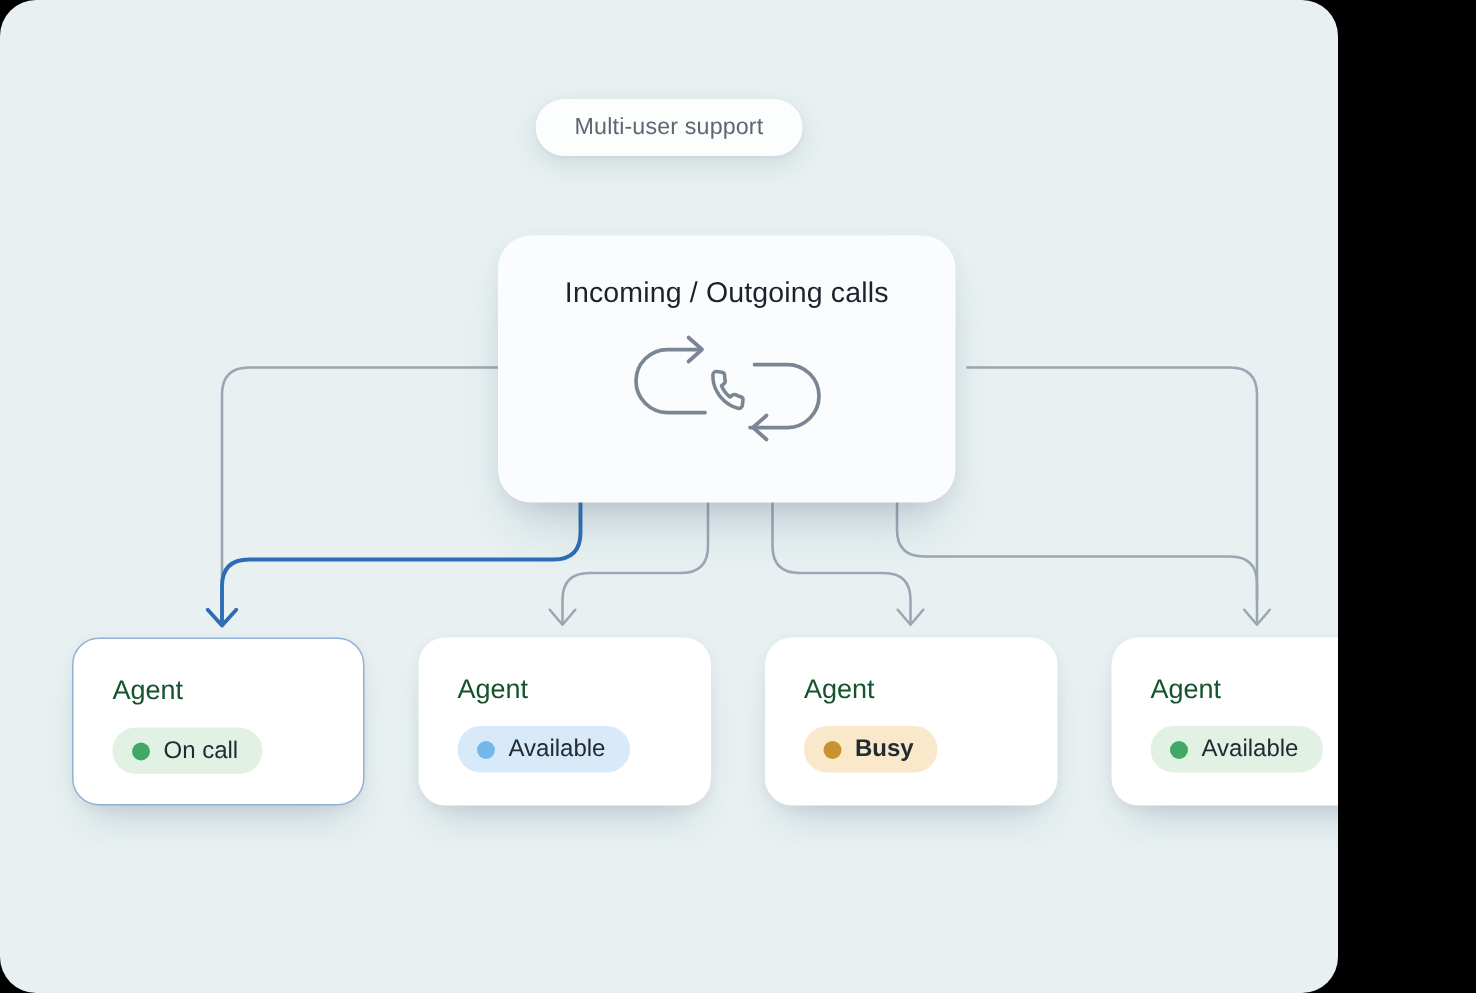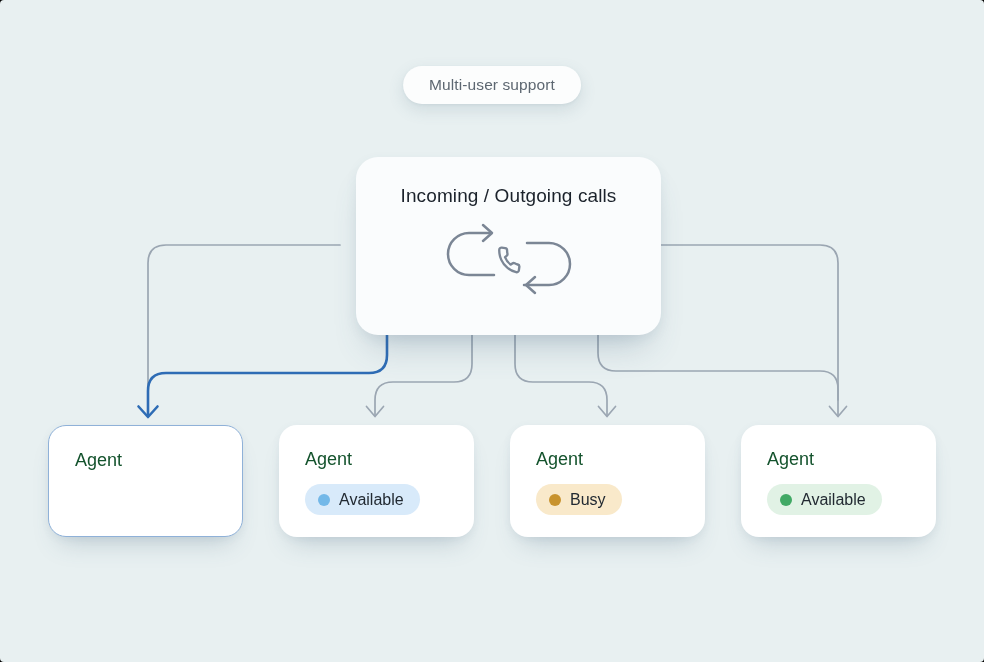--- a/index.html
+++ b/index.html
@@ -1,35 +1,35 @@
 <!DOCTYPE html>
 <html><head>
 <meta charset="utf-8">
 <style>
   html,body{margin:0;padding:0;background:#000;}
   .stage{
-    position:relative;width:984px;height:662px;border-radius:4px;overflow:hidden;
+    position:relative;width:892px;height:662px;border-radius:24px;overflow:hidden;
     background:#e8f0f1;font-family:"Liberation Sans",sans-serif;
     -webkit-font-smoothing:antialiased;
   }
   .connectors{position:absolute;left:0;top:0;width:984px;height:662px;}
   .conn{fill:none;stroke-linecap:round;stroke-linejoin:round;}
   .conn-gray{stroke:#9ba6b2;stroke-width:1.7;}
   .conn-active{stroke:#2e6cb5;stroke-width:2.6;}
 
   .badge{
     position:absolute;top:66px;left:50%;transform:translateX(-50%);
     height:38px;padding:0 26px;border-radius:19px;background:#fcfdfd;
     display:flex;align-items:center;justify-content:center;
     box-shadow:0 6px 16px rgba(80,110,130,.16), 0 1px 3px rgba(80,110,130,.08);
     font-size:15.5px;color:#5d6771;letter-spacing:.1px;white-space:nowrap;
   }
 
   .hub{
-    position:absolute;left:356px;top:157px;width:305px;height:178px;
+    position:absolute;left:332px;top:157px;width:305px;height:178px;
     border-radius:22px;background:#fafcfd;
     box-shadow:0 22px 34px -14px rgba(70,100,125,.30), 0 4px 12px rgba(70,100,125,.08);
   }
   .hub-title{
     margin-top:28px;text-align:center;font-size:19px;font-weight:500;
     color:#1b222b;letter-spacing:.1px;
   }
   .hub-icon{display:block;margin:16px auto 0;}
 
   .agent-card{
@@ -85,33 +85,37 @@
         <path d="M96,54 L87,62 L96,70"></path>
         <g transform="translate(70 37) rotate(8) scale(1.12) translate(-12 -12)">
           <path stroke-width="2.1" d="M22 16.92v3a2 2 0 0 1-2.18 2 19.79 19.79 0 0 1-8.63-3.07 19.5 19.5 0 0 1-6-6 19.79 19.79 0 0 1-3.07-8.67A2 2 0 0 1 4.11 2h3a2 2 0 0 1 2 1.72 12.84 12.84 0 0 0 .7 2.81 2 2 0 0 1-.45 2.11L8.09 9.91a16 16 0 0 0 6 6l1.27-1.27a2 2 0 0 1 2.11-.45 12.84 12.84 0 0 0 2.81.7A2 2 0 0 1 22 16.92z"></path>
         </g>
       </g>
     </svg>
   </div>
 
   <div class="agent-card highlighted" style="left: 48px; border-color: rgb(143, 177, 216);">
     <div class="agent-name">Agent</div>
+    <span class="status-pill" style="background: rgb(225, 242, 229);">
+      <span class="status-dot" style="background: rgb(65, 169, 101);"></span>
+      <span>On call</span>
+    </span>
   </div>
 
   <div class="agent-card" style="left:279px">
     <div class="agent-name">Agent</div>
     <span class="status-pill" style="background: rgb(216, 234, 250);">
       <span class="status-dot" style="background: rgb(115, 184, 232);"></span>
       <span>Available</span>
     </span>
   </div>
 
   <div class="agent-card" style="left:510px">
     <div class="agent-name">Agent</div>
-    <span class="status-pill" style="background: rgb(249, 233, 202);">
+    <span class="status-pill" style="background: rgb(249, 233, 202); font-weight: bold;">
       <span class="status-dot" style="background: rgb(200, 147, 46);"></span>
       <span>Busy</span>
     </span>
   </div>
 
   <div class="agent-card" style="left:741px">
     <div class="agent-name">Agent</div>
     <span class="status-pill" style="background: rgb(225, 242, 229);">
       <span class="status-dot" style="background: rgb(65, 169, 101);"></span>
       <span>Available</span>

